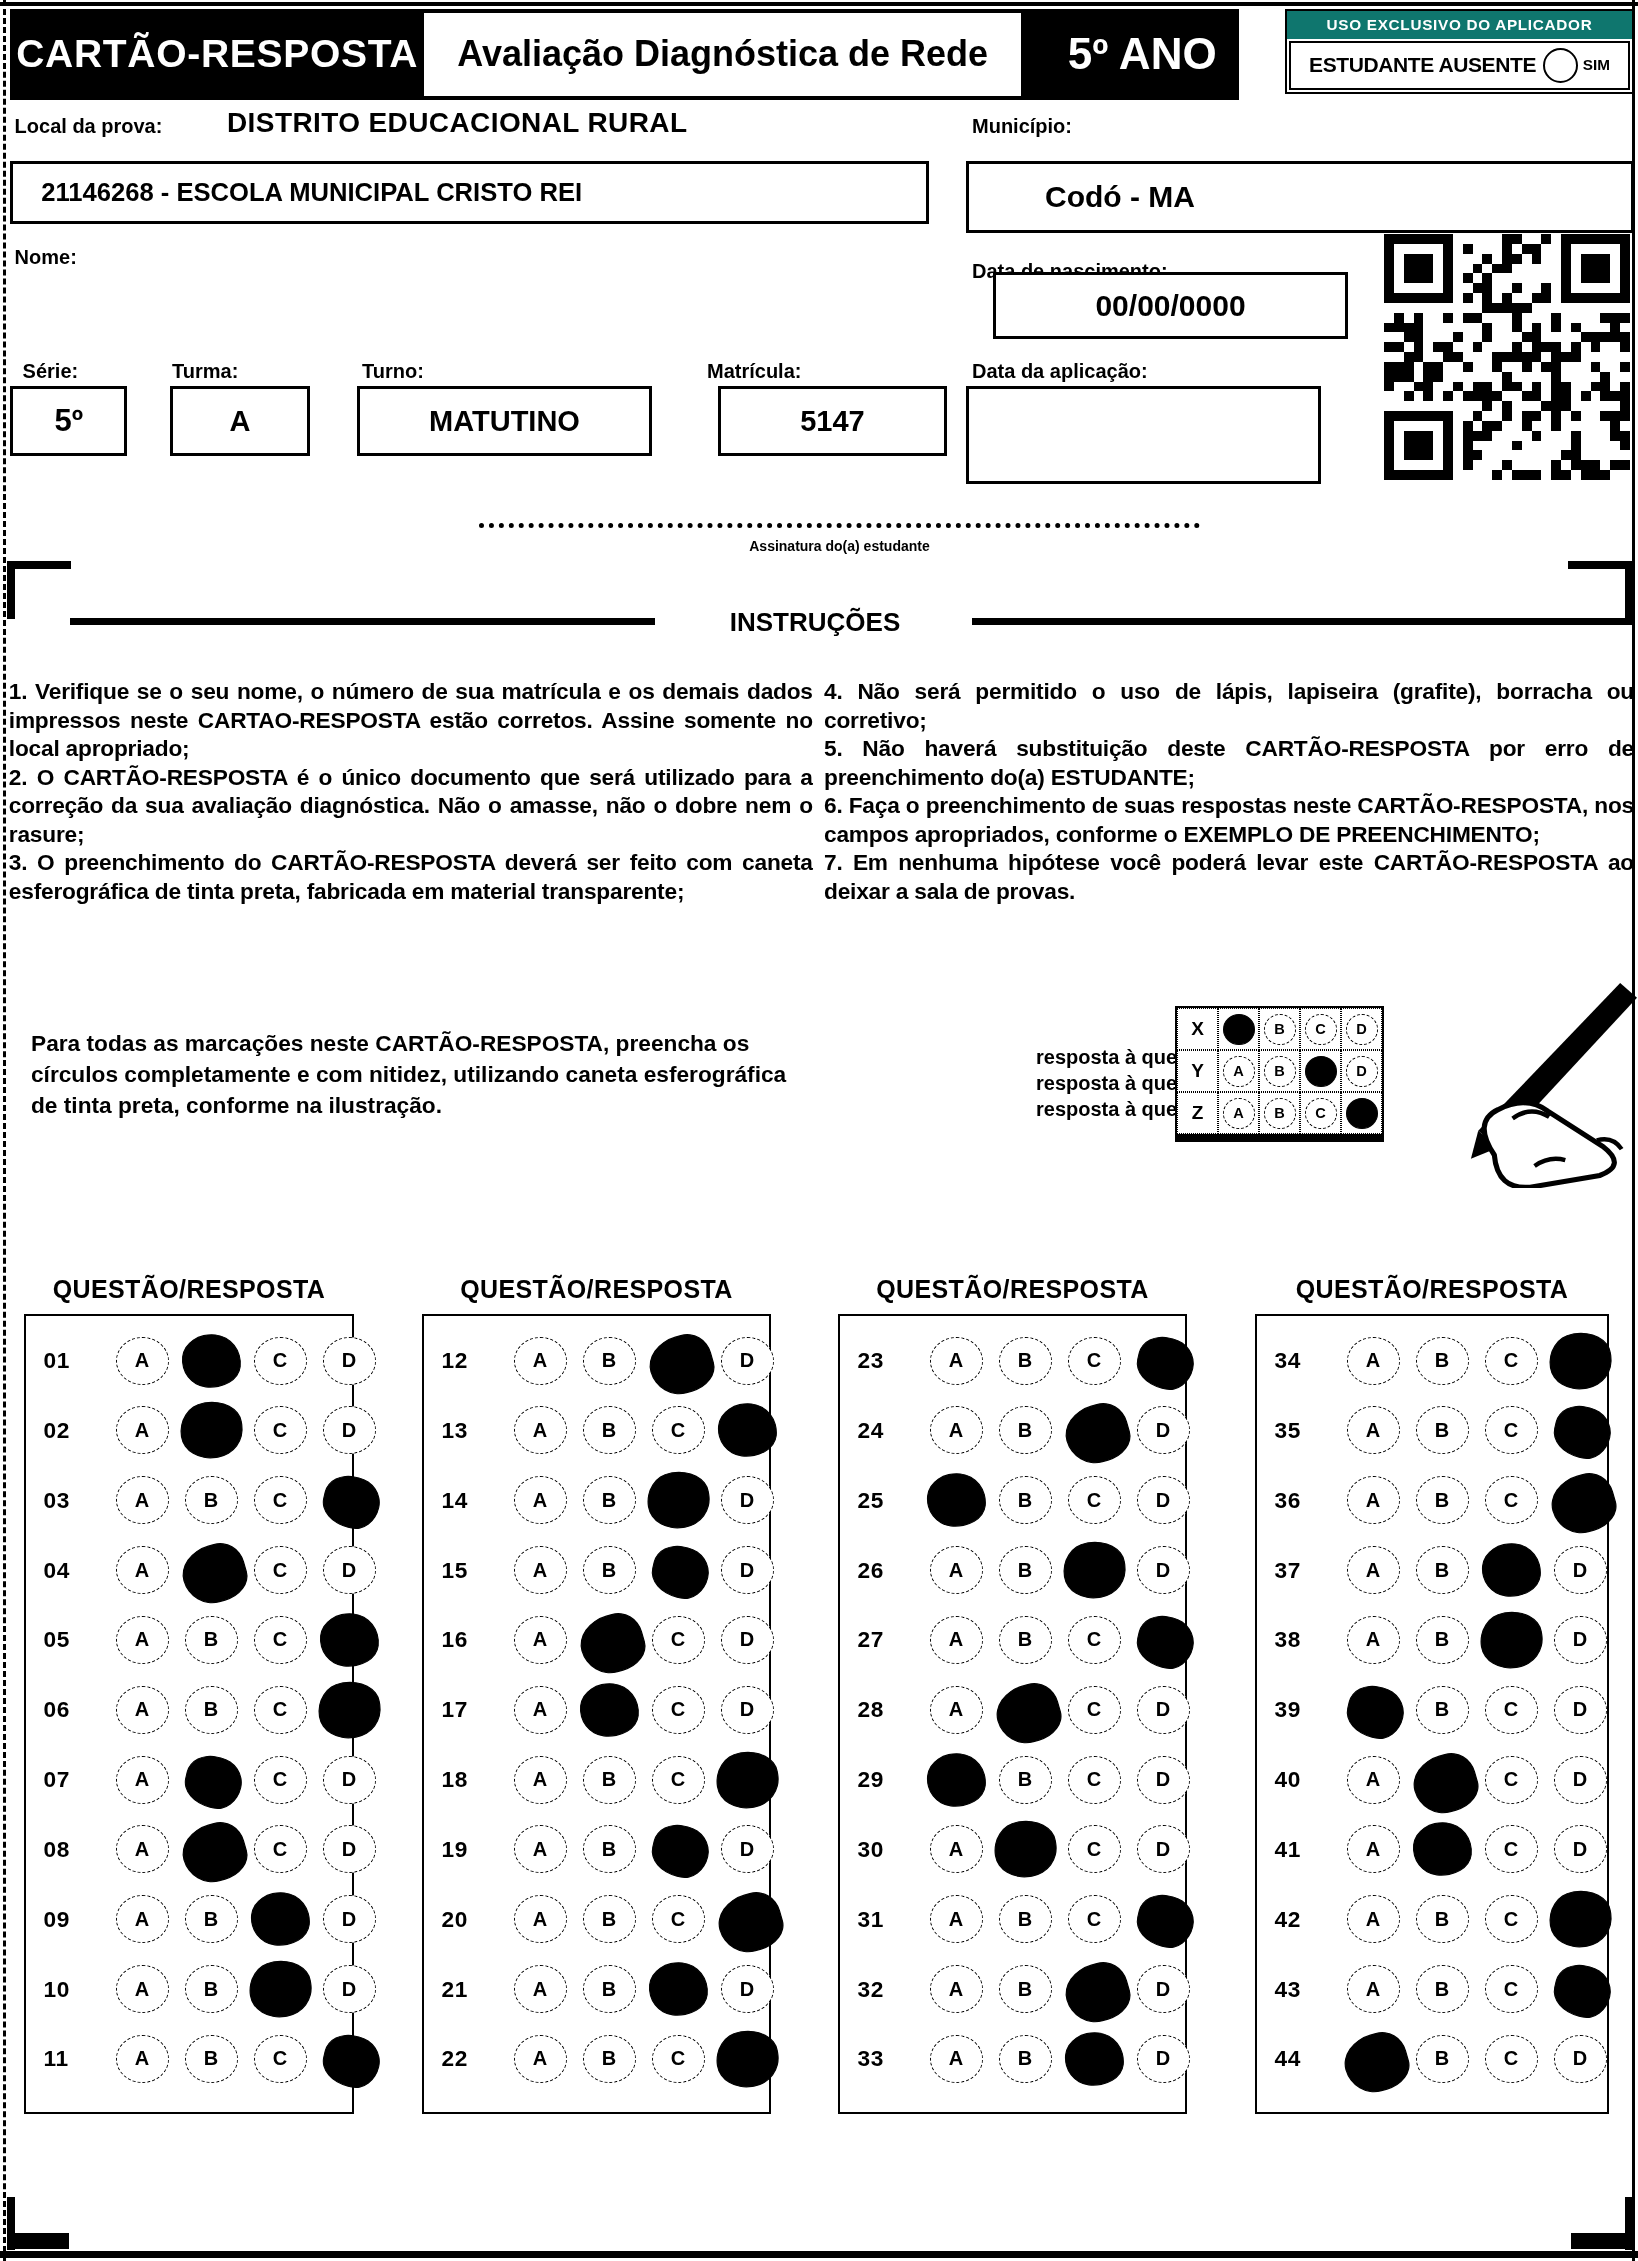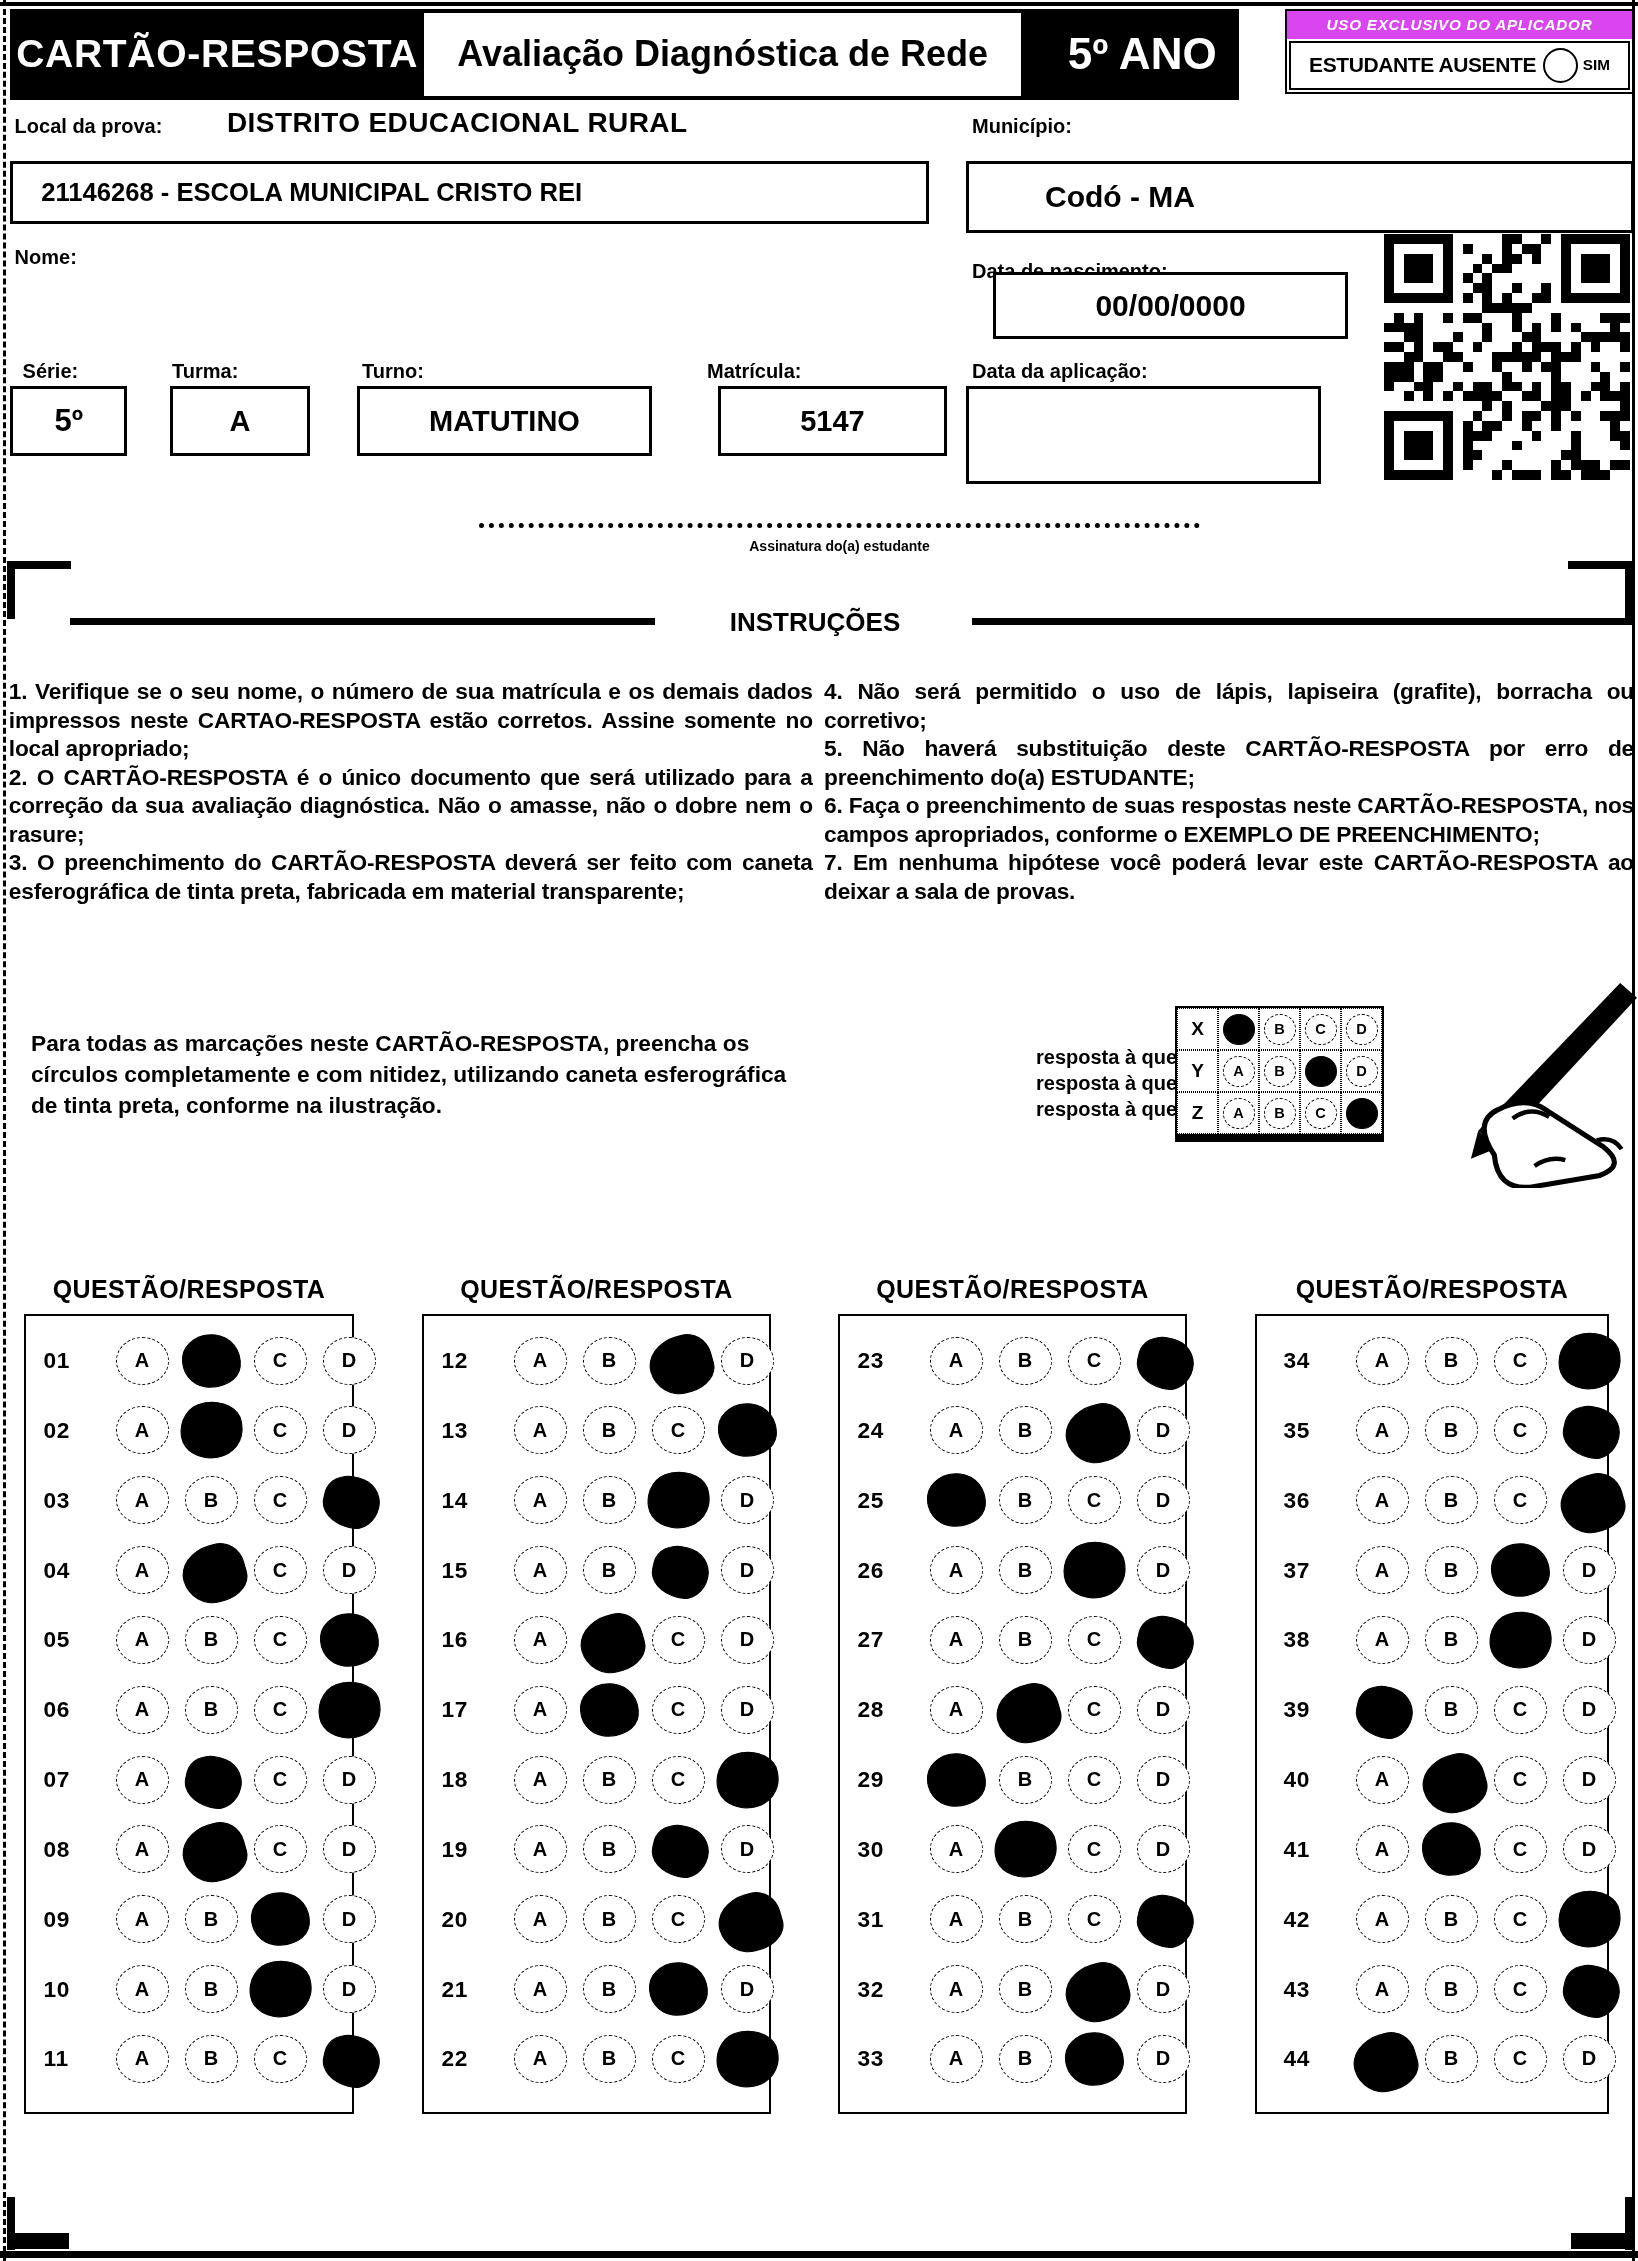--- a/index.html
+++ b/index.html
@@ -15,22 +15,22 @@
   
   .hdr{position:absolute;left:10.2px;top:8.8px;width:1229px;height:83px;display:flex;
        border-top:4.4px solid #000;border-bottom:4.4px solid #000;}
   .hdr-black{background:#000;color:#fff;display:flex;align-items:center;justify-content:center;font-weight:bold;}
   .hdr-card{width:414px;font-size:39px;letter-spacing:0.7px;}
   .hdr-mid{flex:1;display:flex;align-items:center;justify-content:center;font-weight:bold;font-size:36px;}
   .hdr-grade{width:194px;font-size:44px;padding-left:24px;}
 
   .applicator{position:absolute;left:1285px;top:8.8px;width:349px;height:85px;border:2.9px solid #000;
               display:flex;flex-direction:column;box-sizing:border-box;}
-  .applicator-strip{height:28px;background:#d946ef;color:#fff;font-size:15.3px;font-weight:bold;
-                    display:flex;align-items:center;justify-content:center;letter-spacing:0.7px;font-style:italic;}
+  .applicator-strip{height:28px;background:#0f766e;color:#fff;font-size:15.3px;font-weight:bold;
+                    display:flex;align-items:center;justify-content:center;letter-spacing:0.7px;}
   .absent-row{flex:1;margin:2.2px;border:2.2px solid #000;display:flex;align-items:center;justify-content:center;font-weight:bold;}
   .absent-label{font-size:21px;letter-spacing:-0.4px;}
   .absent-circle{width:31px;height:31px;border:2.9px solid #000;border-radius:50%;margin:0 4.4px 0 7.3px;flex:none;}
   .absent-sim{font-size:15.3px;}
 
   
   .lbl{position:absolute;font-weight:bold;font-size:20px;}
   .fbox{position:absolute;border:3.7px solid #000;display:flex;align-items:center;
         font-weight:bold;box-sizing:border-box;background:#fff;}
   #district{position:absolute;left:227px;top:107px;font-size:28px;font-weight:bold;letter-spacing:0.4px;}
@@ -944,21 +944,21 @@
           <span>B</span>
         </div>
         <div class="bubble filled v0">
           <span>C</span>
         </div>
         <div class="bubble">
           <span>D</span>
         </div>
       </div>
     </div>
-  <div class="ans-box" style="left:1255px;width:354px;padding-left:9px;">
+  <div class="ans-box" style="left:1255px;width:354px;">
       <div class="ans-row">
         <span class="q-num">34</span>
         <div class="bubble">
           <span>A</span>
         </div>
         <div class="bubble">
           <span>B</span>
         </div>
         <div class="bubble">
           <span>C</span>

